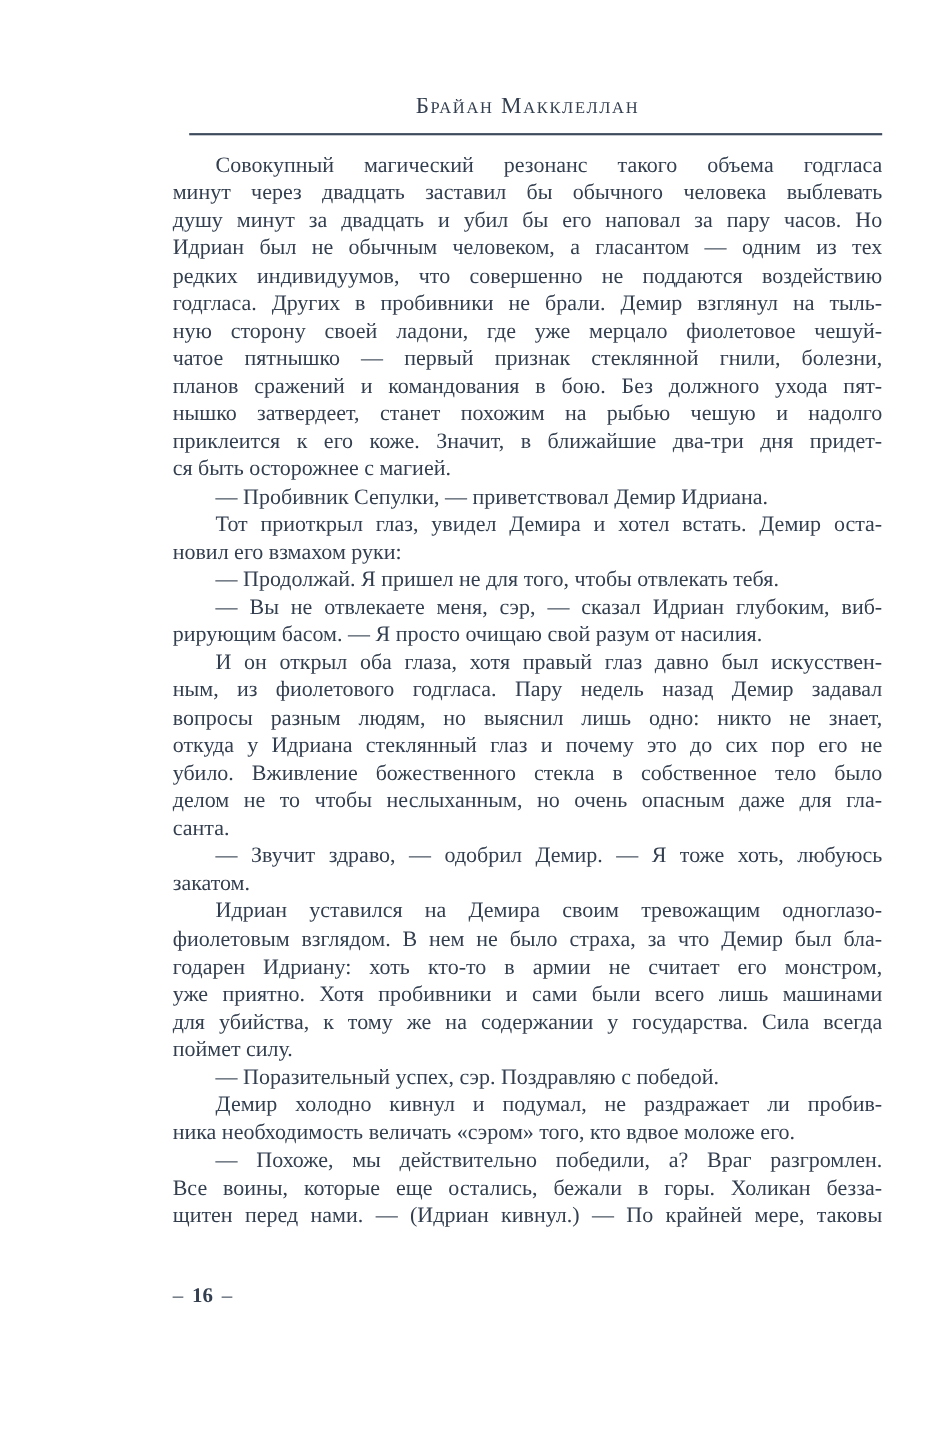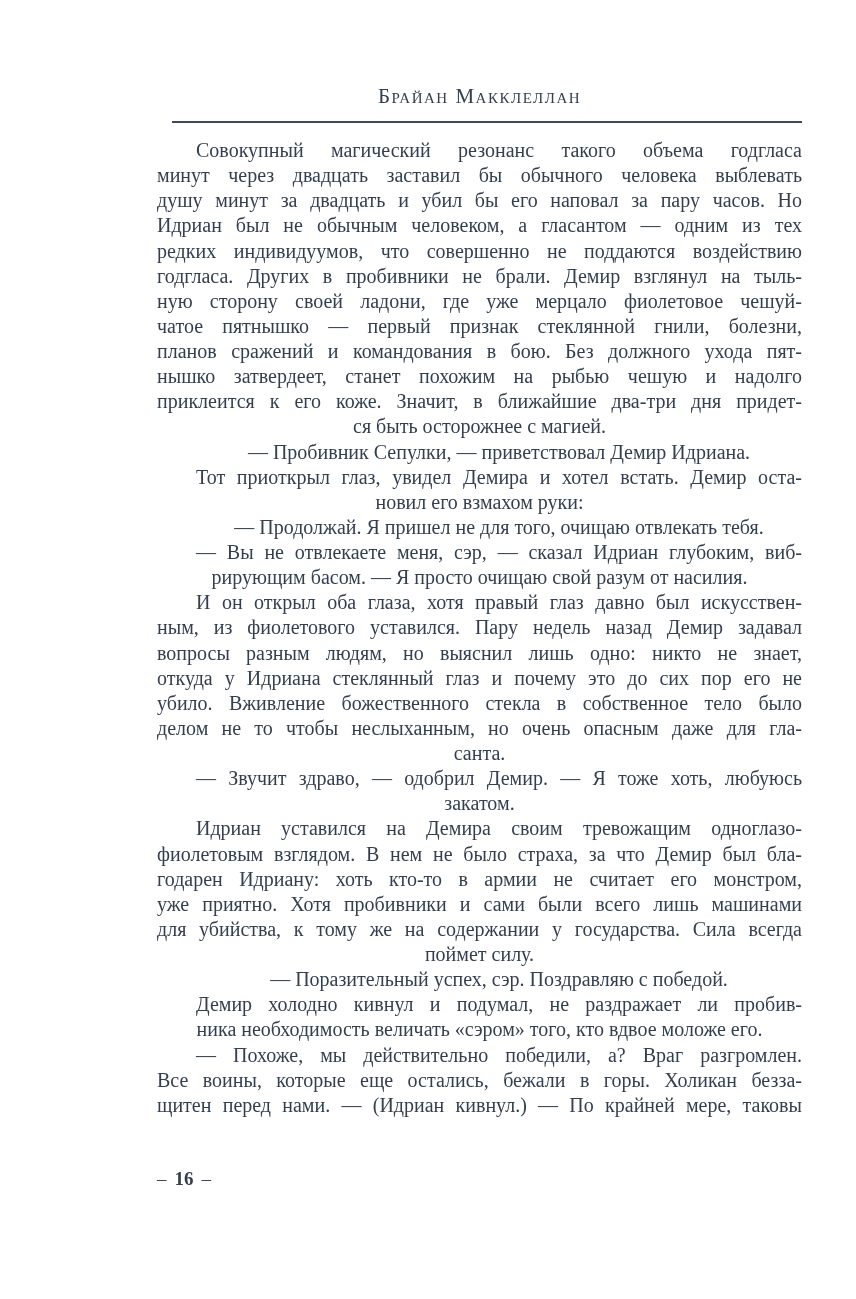--- a/index.html
+++ b/index.html
@@ -39,21 +39,21 @@
   }
   .page-text {
     position: absolute;
     top: 138px;
     left: 118px;
     width: 645px;
   }
   .line {
     font-size: 20px;
     line-height: 25.13px;
-    text-align: center;
+    text-align: left;
     white-space: normal;
   }
   .line.jfull {
     text-align: justify;
     text-align-last: justify;
   }
   .line.indent {
     padding-left: 39px;
   }
   .line.indent.jfull {
@@ -93,25 +93,25 @@
       <div class="line jfull">годгласа. Других в пробивники не брали. Демир взглянул на тыль-</div>
       <div class="line jfull">ную сторону своей ладони, где уже мерцало фиолетовое чешуй-</div>
       <div class="line jfull">чатое пятнышко — первый признак стеклянной гнили, болезни,</div>
       <div class="line jfull">планов сражений и командования в бою. Без должного ухода пят-</div>
       <div class="line jfull">нышко затвердеет, станет похожим на рыбью чешую и надолго</div>
       <div class="line jfull">приклеится к его коже. Значит, в ближайшие два-три дня придет-</div>
       <div class="line">ся быть осторожнее с магией.</div>
       <div class="line indent">— Пробивник Сепулки, — приветствовал Демир Идриана.</div>
       <div class="line indent jfull">Тот приоткрыл глаз, увидел Демира и хотел встать. Демир оста-</div>
       <div class="line">новил его взмахом руки:</div>
-      <div class="line indent">— Продолжай. Я пришел не для того, очищаю отвлекать тебя.</div>
+      <div class="line indent">— Продолжай. Я пришел не для того, чтобы отвлекать тебя.</div>
       <div class="line indent jfull">— Вы не отвлекаете меня, сэр, — сказал Идриан глубоким, виб-</div>
       <div class="line">рирующим басом. — Я просто очищаю свой разум от насилия.</div>
       <div class="line indent jfull">И он открыл оба глаза, хотя правый глаз давно был искусствен-</div>
-      <div class="line jfull">ным, из фиолетового уставился. Пару недель назад Демир задавал</div>
+      <div class="line jfull">ным, из фиолетового годгласа. Пару недель назад Демир задавал</div>
       <div class="line jfull">вопросы разным людям, но выяснил лишь одно: никто не знает,</div>
       <div class="line jfull">откуда у Идриана стеклянный глаз и почему это до сих пор его не</div>
       <div class="line jfull">убило. Вживление божественного стекла в собственное тело было</div>
       <div class="line jfull">делом не то чтобы неслыханным, но очень опасным даже для гла-</div>
       <div class="line">санта.</div>
       <div class="line indent jfull">— Звучит здраво, — одобрил Демир. — Я тоже хоть, любуюсь</div>
       <div class="line">закатом.</div>
       <div class="line indent jfull">Идриан уставился на Демира своим тревожащим одноглазо-</div>
       <div class="line jfull">фиолетовым взглядом. В нем не было страха, за что Демир был бла-</div>
       <div class="line jfull">годарен Идриану: хоть кто-то в армии не считает его монстром,</div>

